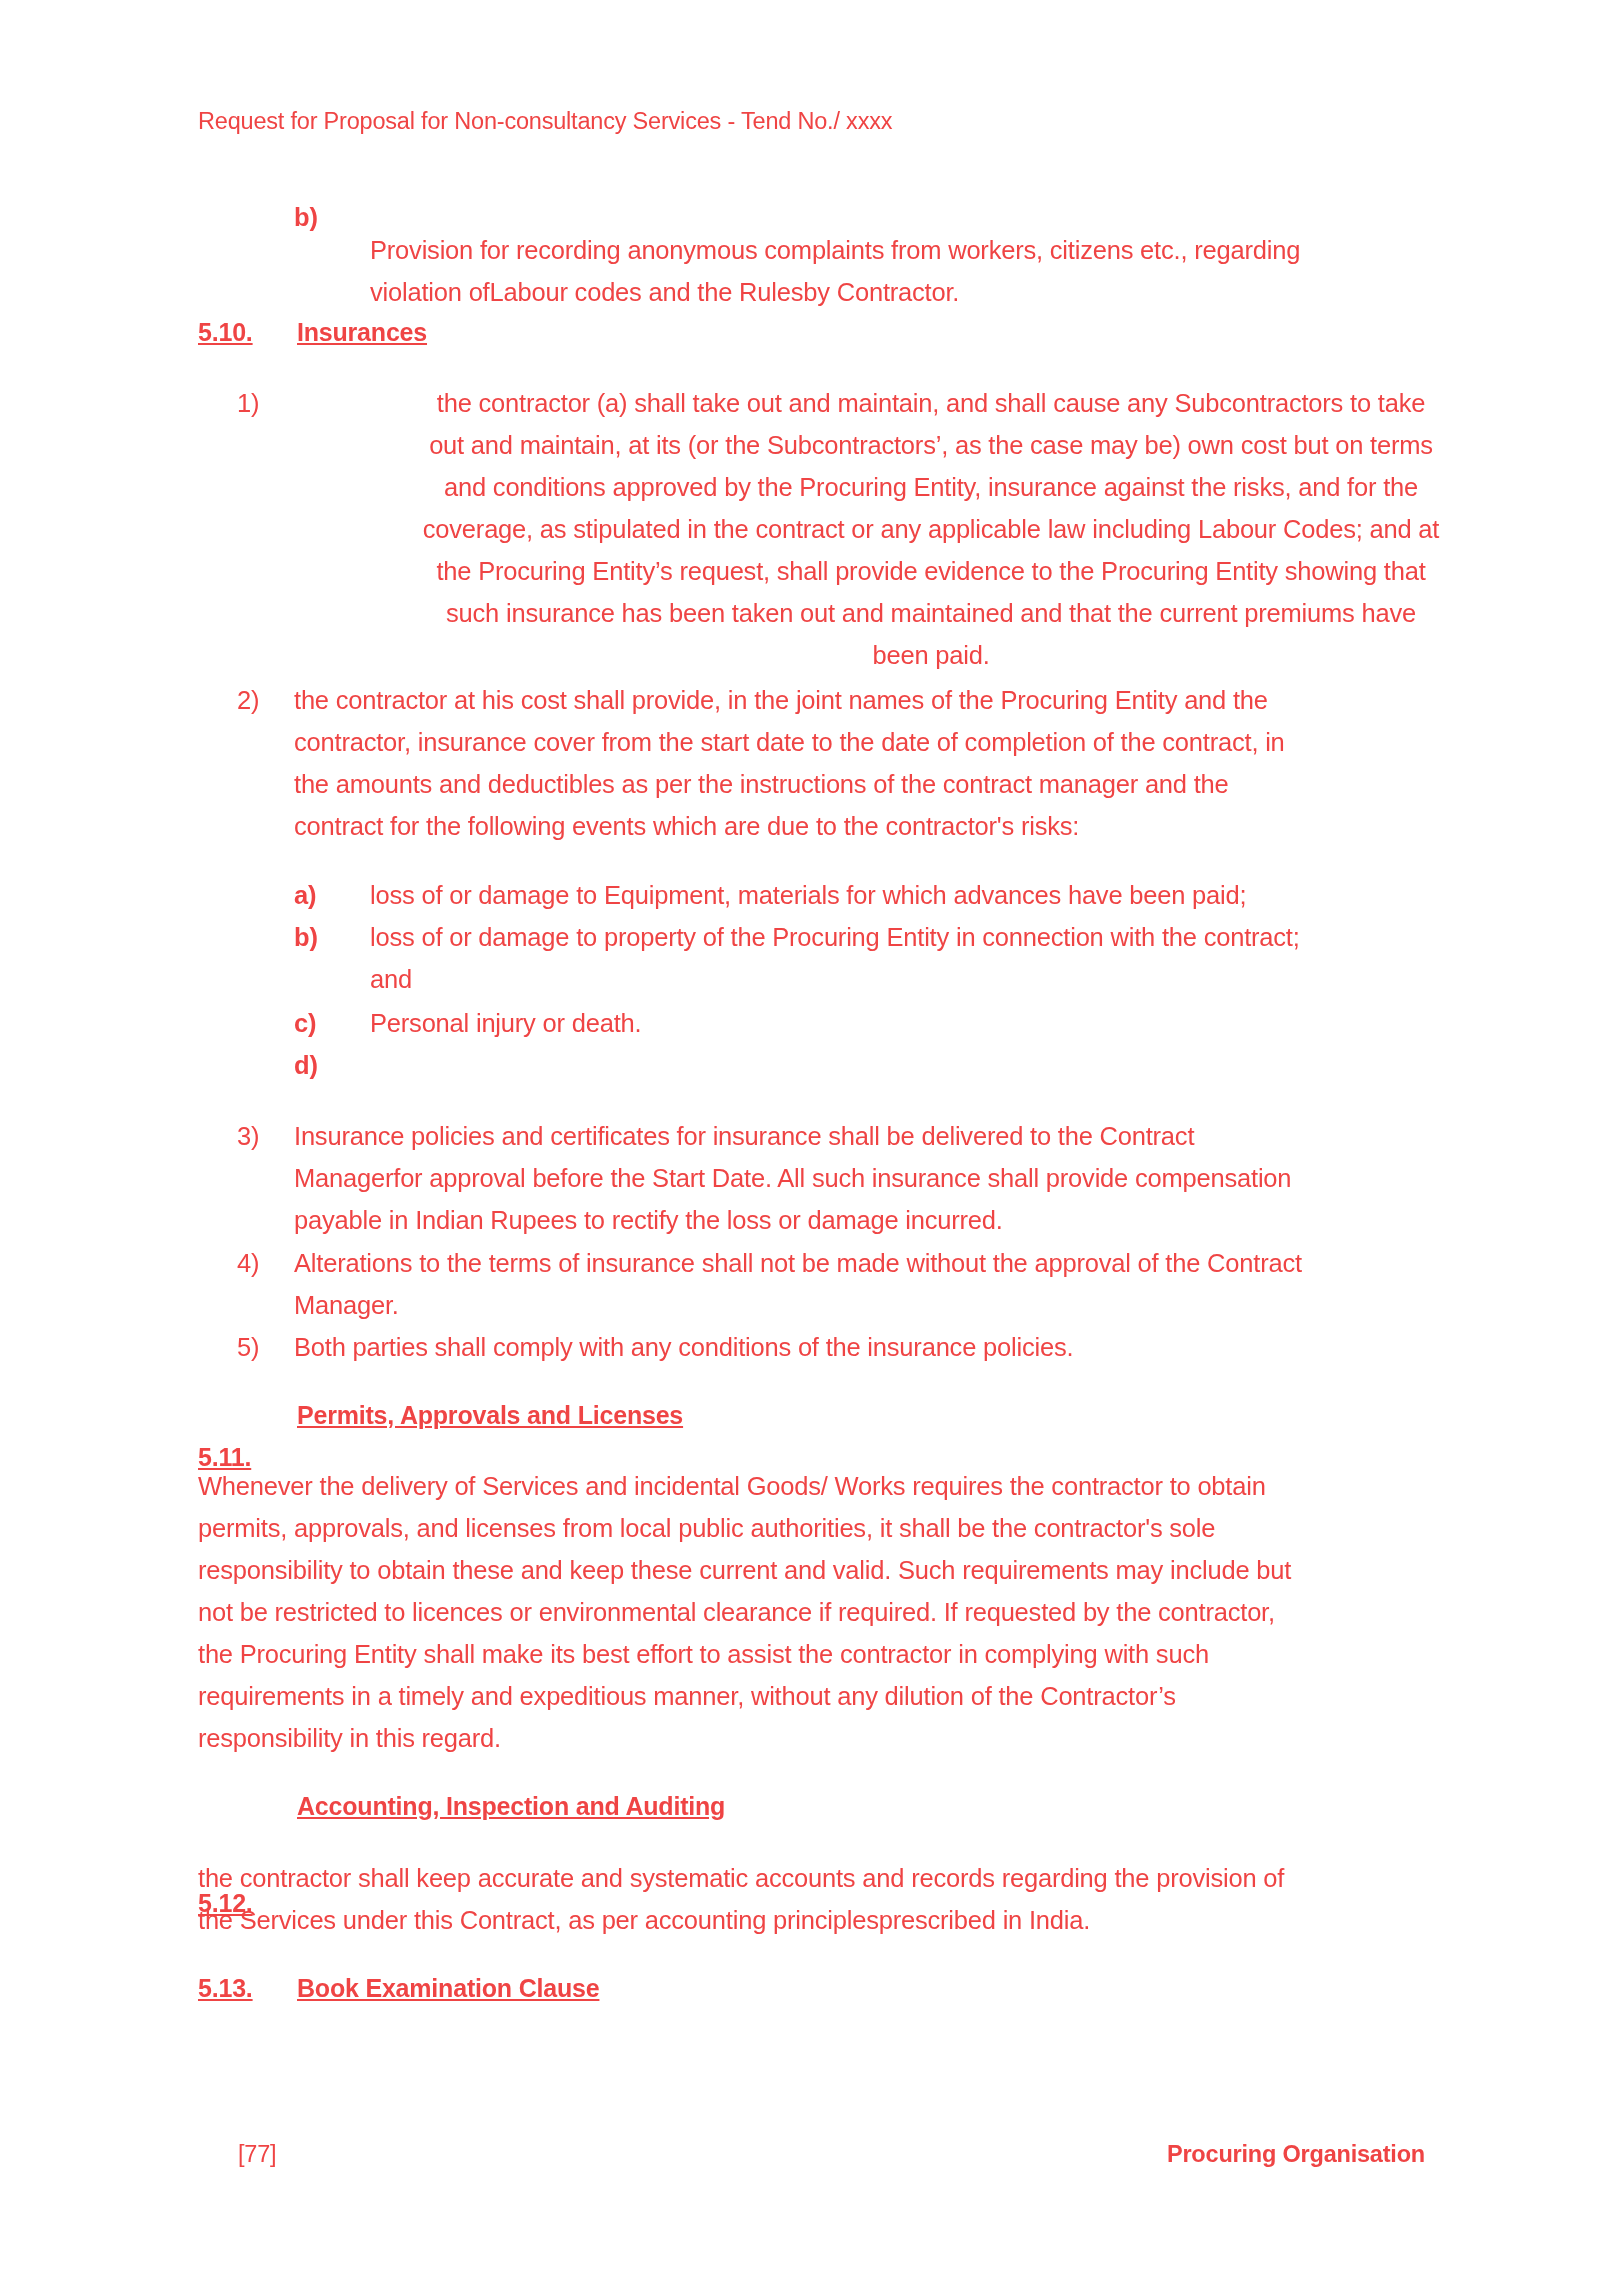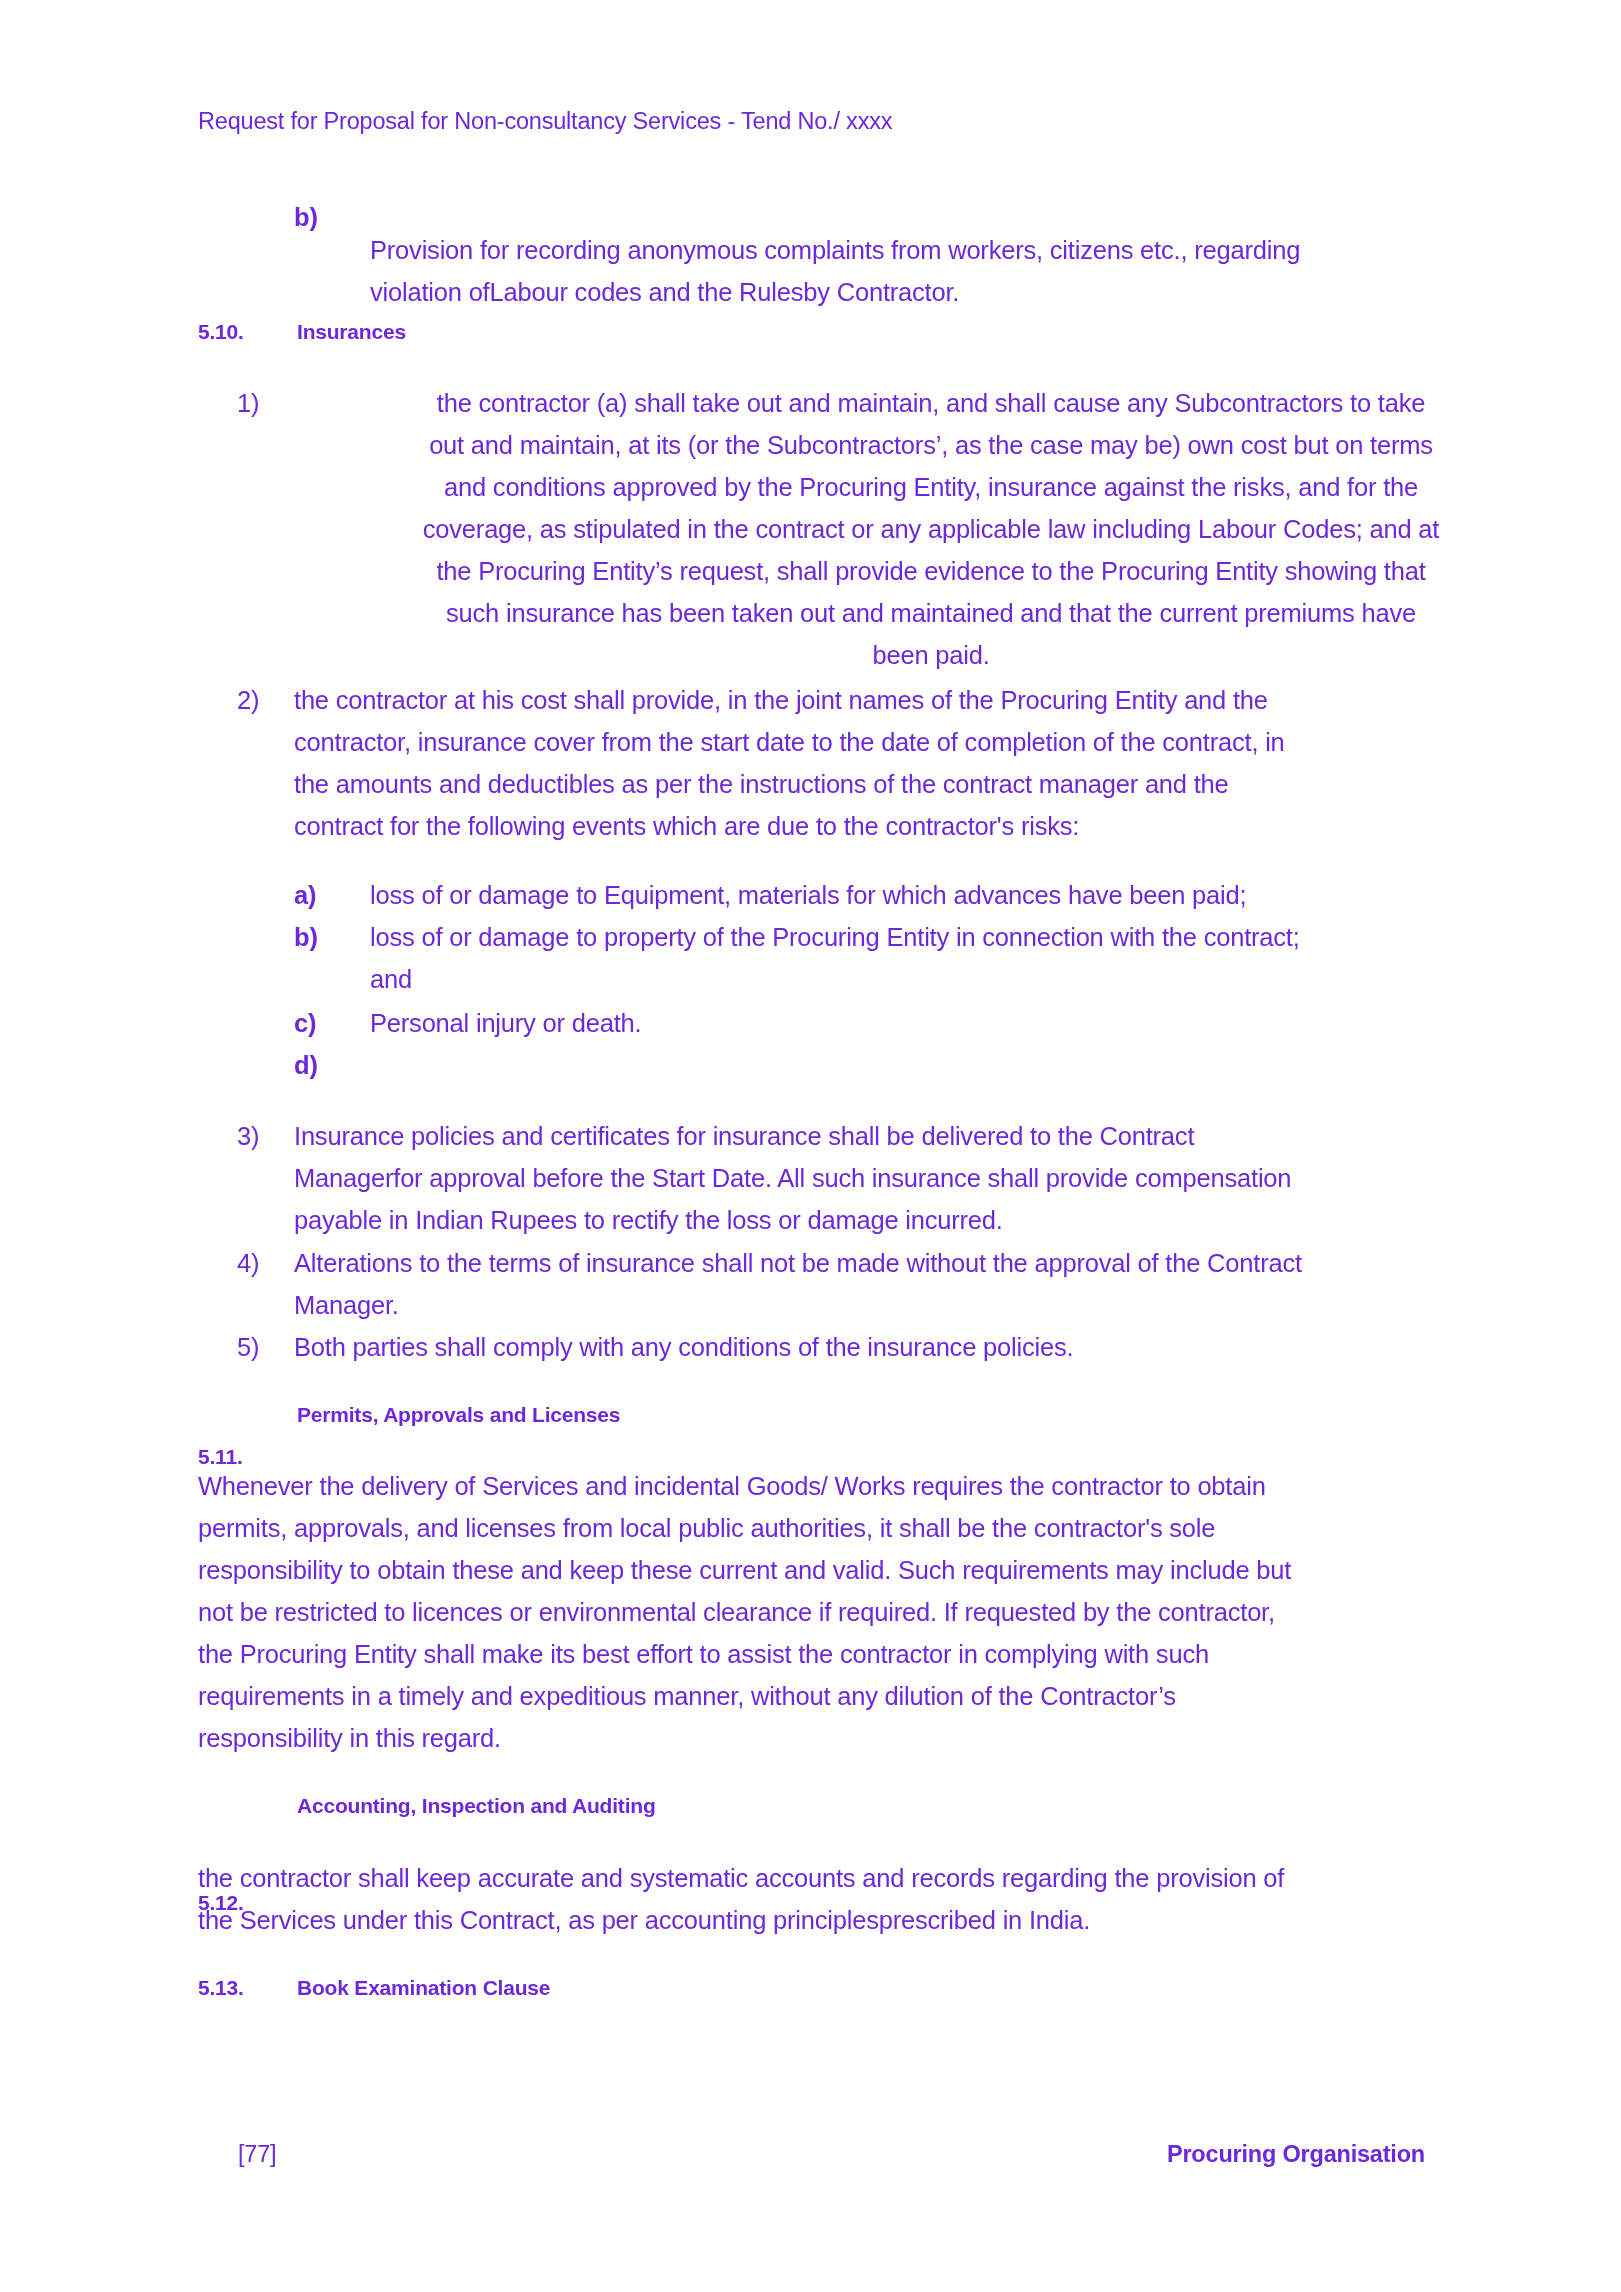--- a/index.html
+++ b/index.html
@@ -5,38 +5,39 @@
   html, body {
     margin: 0;
     padding: 0;
     background: #ffffff;
   }
   .page {
     position: relative;
     width: 1621px;
     height: 2293px;
     background: #ffffff;
-    color: #6d28d9;
+    color: #ef4444;
     font-family: "Liberation Sans", "DejaVu Sans", sans-serif;
     overflow: hidden;
   }
   .t {
     position: absolute;
     white-space: pre-line;
   }
   .body-text {
     font-size: 25.5px;
     line-height: 42px;
     letter-spacing: -0.2px;
   }
   .heading {
-    font-size: 21px;
+    font-size: 25px;
     line-height: 42px;
     font-weight: bold;
     letter-spacing: -0.2px;
+    text-decoration: underline;
   }
   .meta-text {
     font-size: 23.5px;
     line-height: 42px;
     letter-spacing: -0.2px;
   }
   .bold { font-weight: bold; }
   .right-align { text-align: right; font-weight: bold; }
 </style>
 </head>

